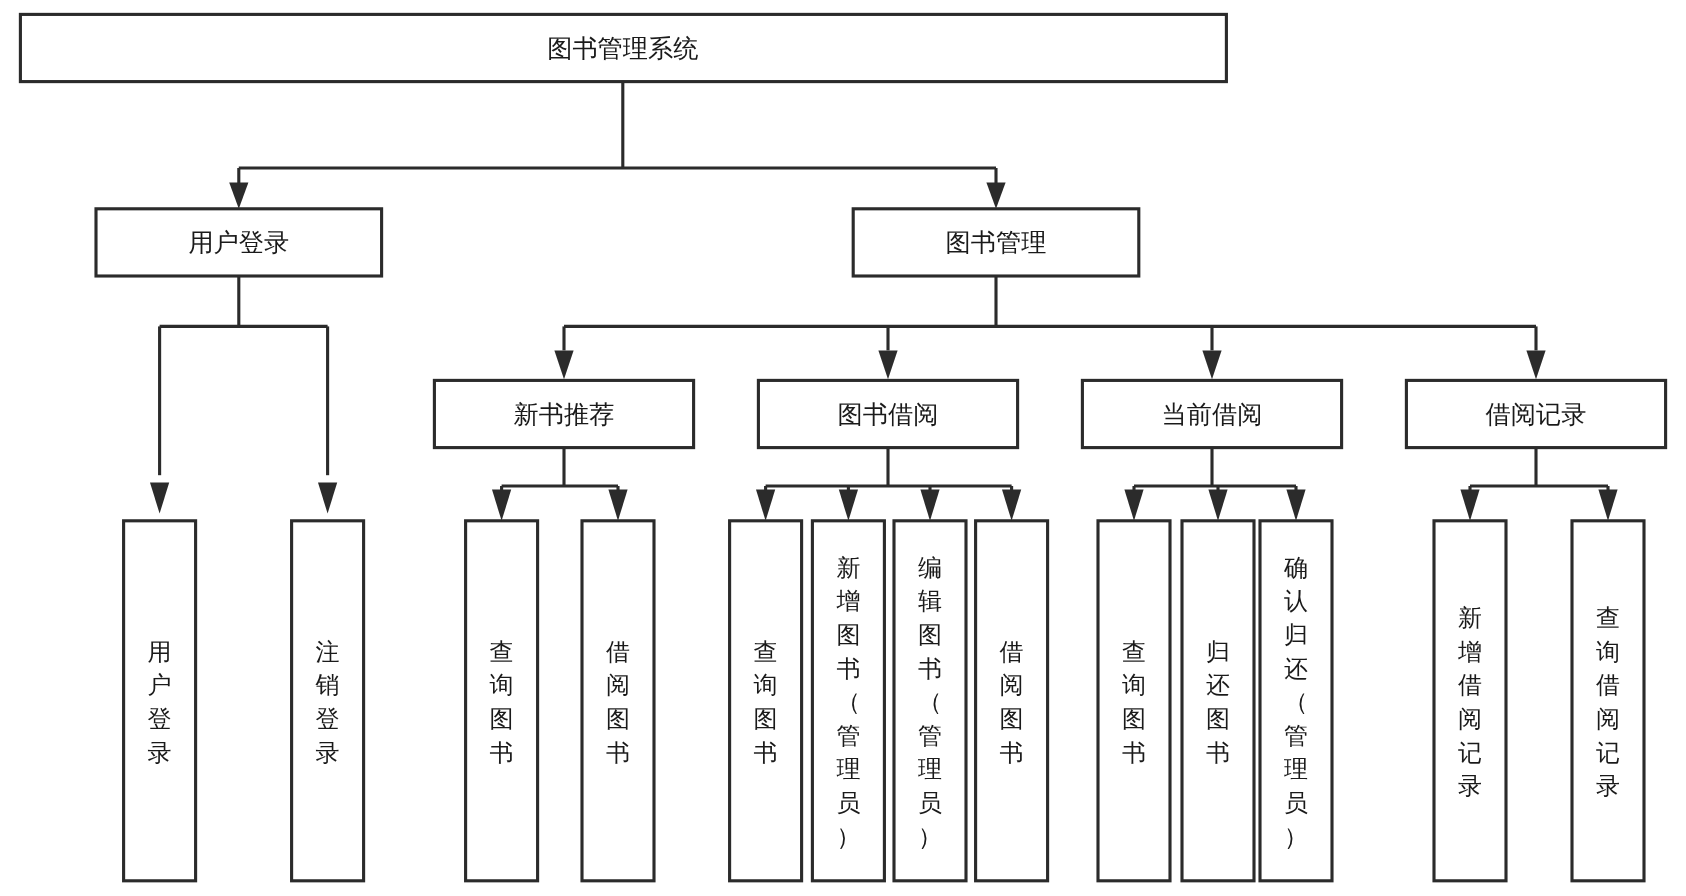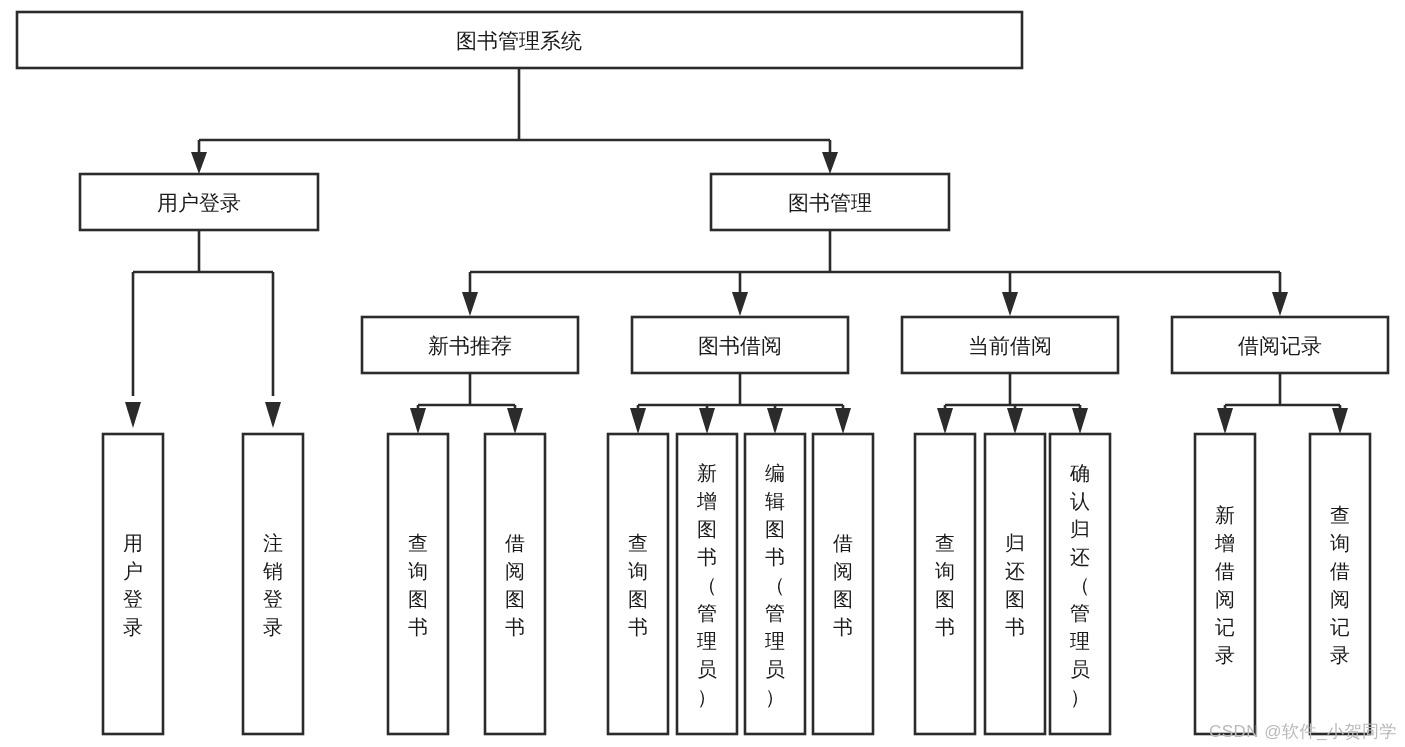--- a/index.html
+++ b/index.html
@@ -214,15 +214,14 @@
       <rect class="node-box" x="1195" y="434" width="60" height="300"></rect>
       <text class="node-label-v" x="1225" y="584"><tspan x="1225" y="521.84">新</tspan><tspan x="1225" y="549.84">增</tspan><tspan x="1225" y="577.84">借</tspan><tspan x="1225" y="605.84">阅</tspan><tspan x="1225" y="633.84">记</tspan><tspan x="1225" y="661.84">录</tspan></text>
     </g>
     <g>
       <rect class="node-box" x="1310" y="434" width="60" height="300"></rect>
       <text class="node-label-v" x="1340" y="584"><tspan x="1340" y="521.84">查</tspan><tspan x="1340" y="549.84">询</tspan><tspan x="1340" y="577.84">借</tspan><tspan x="1340" y="605.84">阅</tspan><tspan x="1340" y="633.84">记</tspan><tspan x="1340" y="661.84">录</tspan></text>
     </g>
 
   </svg>
 
-  <div class="watermark">CSDN @软件_小贺同学</div>
 
 </div>
 
 </body></html>

